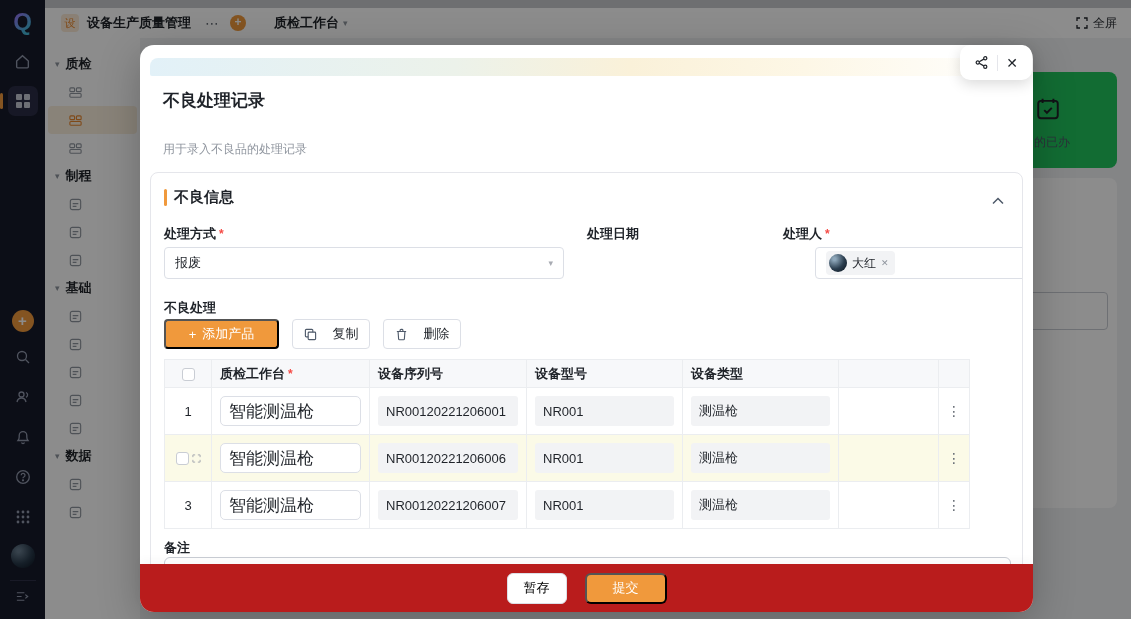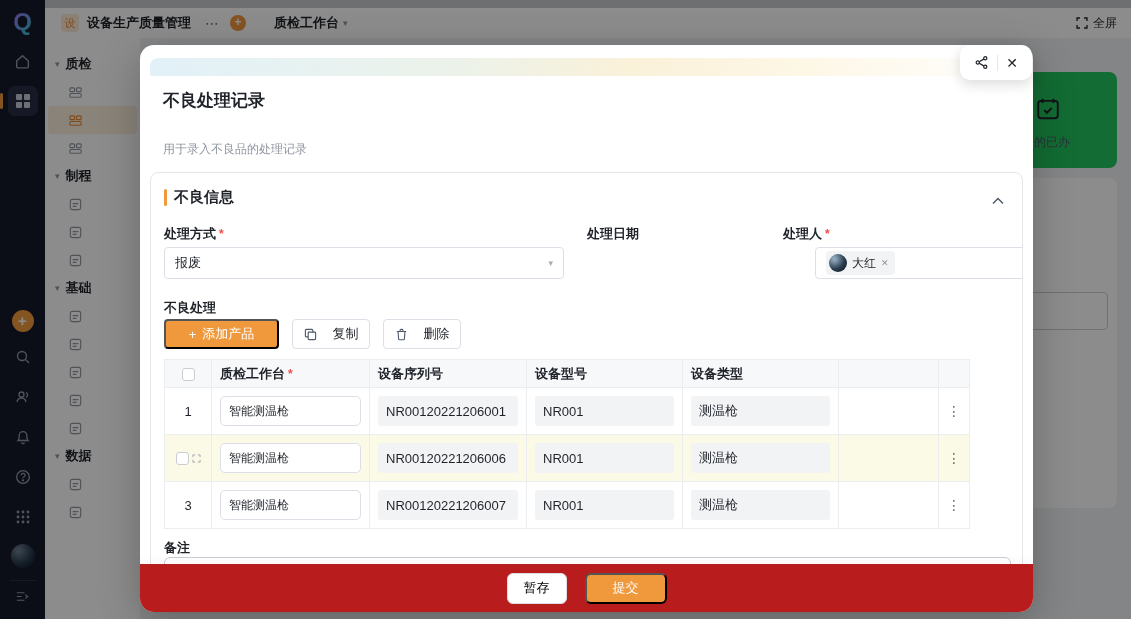--- a/index.html
+++ b/index.html
@@ -87,21 +87,21 @@
   .btn-outline { width:78px; background:#fff; border:1px solid #dcdfe6; color:#1f2329;gap:16px; }
 
   table.subform { position:absolute; left:13px; top:186px; width:805px; border-collapse:collapse; table-layout:fixed; }
   .subform th, .subform td { border:1px solid #ebedf0; font-size:13px; }
   .subform th { height:28px; background:#f7f8fa; font-weight:700; text-align:left; padding:0 8px; }
   .subform th.c, .subform td.c { text-align:center; padding:0; }
   .subform td { height:47px; padding:0 8px; }
   .subform tr.selected td { background:#fbfae7; }
   .checkbox { display:inline-block; width:13px; height:13px; border:1px solid #c9cdd4; border-radius:3px; background:#fff; vertical-align:middle; }
   .ro-box { background:#f2f3f5; border-radius:3px; height:30px; display:flex; align-items:center; padding:0 8px; }
-  .cell-input { width:100%; height:30px; border:1px solid #dcdfe6; border-radius:5px; padding:0 8px; font-size:12px;
+  .cell-input { width:100%; height:30px; border:1px solid #dcdfe6; border-radius:5px; padding:0 8px; font-size:17px;
                 font-family:inherit; color:#1f2329; background:#fff; }
   .kebab { color:#646a73; font-size:14px; }
   .rowsel { display:flex; align-items:center; justify-content:center; gap:3px; }
 
   .remark-label { position:absolute; left:13px; top:366px; font-size:13px; font-weight:700; }
   .remark-area { position:absolute; left:13px; top:384px; width:847px; height:46px; border:1px solid #c9cdd4; border-radius:6px;
                  font-size:13px; color:#a8abb2; padding:8px 10px; resize:none; font-family:inherit; background:#fff; }
   .remark-area::placeholder { color:#a8abb2; }
 
   .modal-footer { position:absolute; left:0; bottom:0; width:893px; height:48px; background:#b91c1c; border-radius:0 0 14px 14px;

